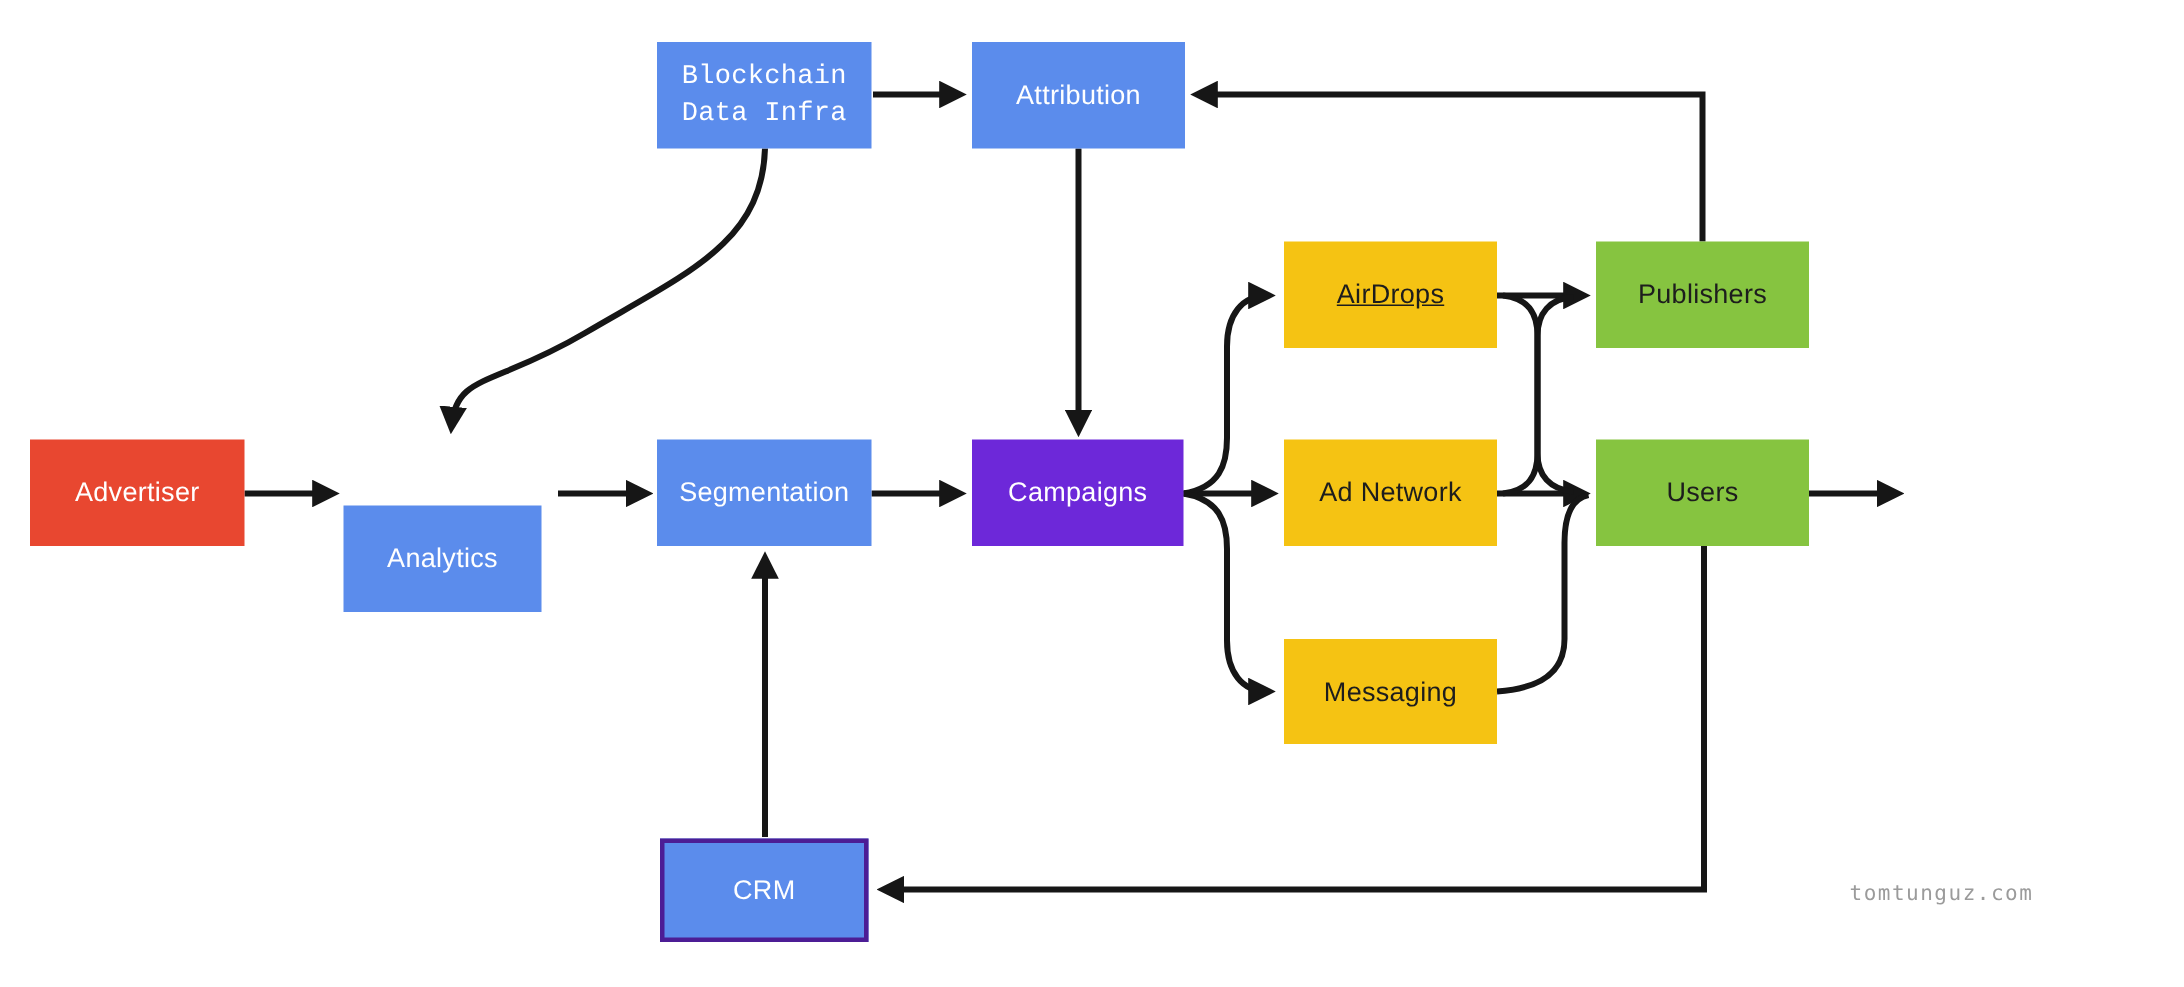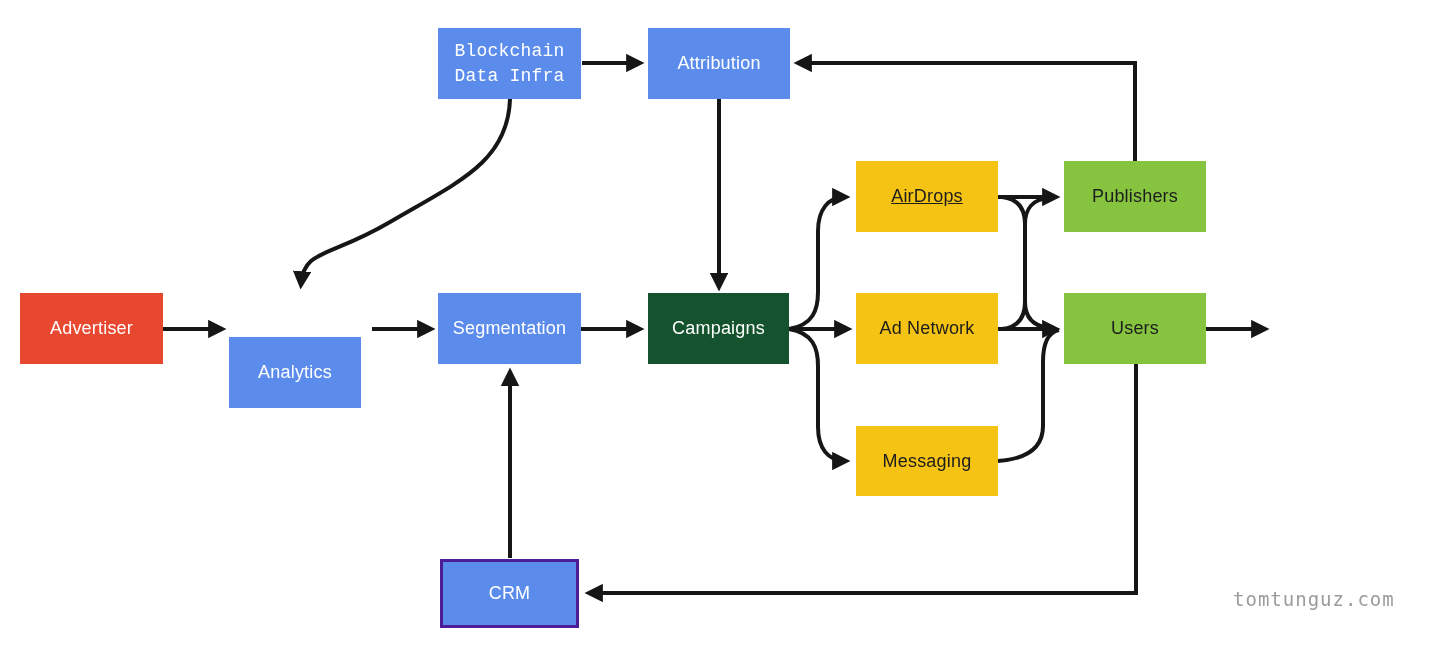--- a/index.html
+++ b/index.html
@@ -17,21 +17,21 @@
     text-align:center;
     font-size:18px;font-weight:500;letter-spacing:.2px;
     line-height:1.35;
     white-space:pre-line;
     box-sizing:border-box;
   }
   .txt-white{color:#ffffff;}
   .txt-dark{color:#1d1d1d;}
   .n-blue{background:#5b8cec;}
   .n-red{background:#e84730;}
-  .n-gray{background:#14532d;}
+  .n-gray{background:#6d28d9;}
   .n-yellow{background:#f5c313;}
   .n-green{background:#86c440;}
   .n-indigo{background:#4044ab;}
   .n-crm{background:#5b8cec;border:3px solid #4c1d95;}
 
   .n-blockchain{left:438px;top:28px;width:143px;height:71px;font-family:Liberation Mono, monospace;}
   .n-attribution{left:648px;top:28px;width:142px;height:71px;}
   .n-advertiser{left:20px;top:293px;width:143px;height:71px;}
   .n-analytics{left:229px;top:293px;width:132px;height:71px;margin-top:44px;}
   .n-segmentation{left:438px;top:293px;width:143px;height:71px;}
@@ -40,21 +40,21 @@
   .n-adnetwork{left:856px;top:293px;width:142px;height:71px;}
   .n-messaging{left:856px;top:426px;width:142px;height:70px;}
   .n-publishers{left:1064px;top:161px;width:142px;height:71px;}
   .n-users{left:1064px;top:293px;width:142px;height:71px;}
   .n-vwi{left:1273px;top:294px;width:143px;height:70px;}
   .n-crmbox{left:440px;top:559px;width:139px;height:69px;}
 
   .watermark{
     position:absolute;left:1233px;top:588px;
     font-family:"DejaVu Sans Mono", monospace;
-    font-size:19px;color:#9b9b9b;letter-spacing:1px;
+    font-size:14px;color:#9b9b9b;letter-spacing:1px;
   }
   path.wire{fill:none;stroke:#161616;stroke-width:4;}
 </style>
 </head>
 <body>
 
 <div class="canvas">
 
   <svg class="wires" viewBox="0 0 1456 658">
     <defs>

